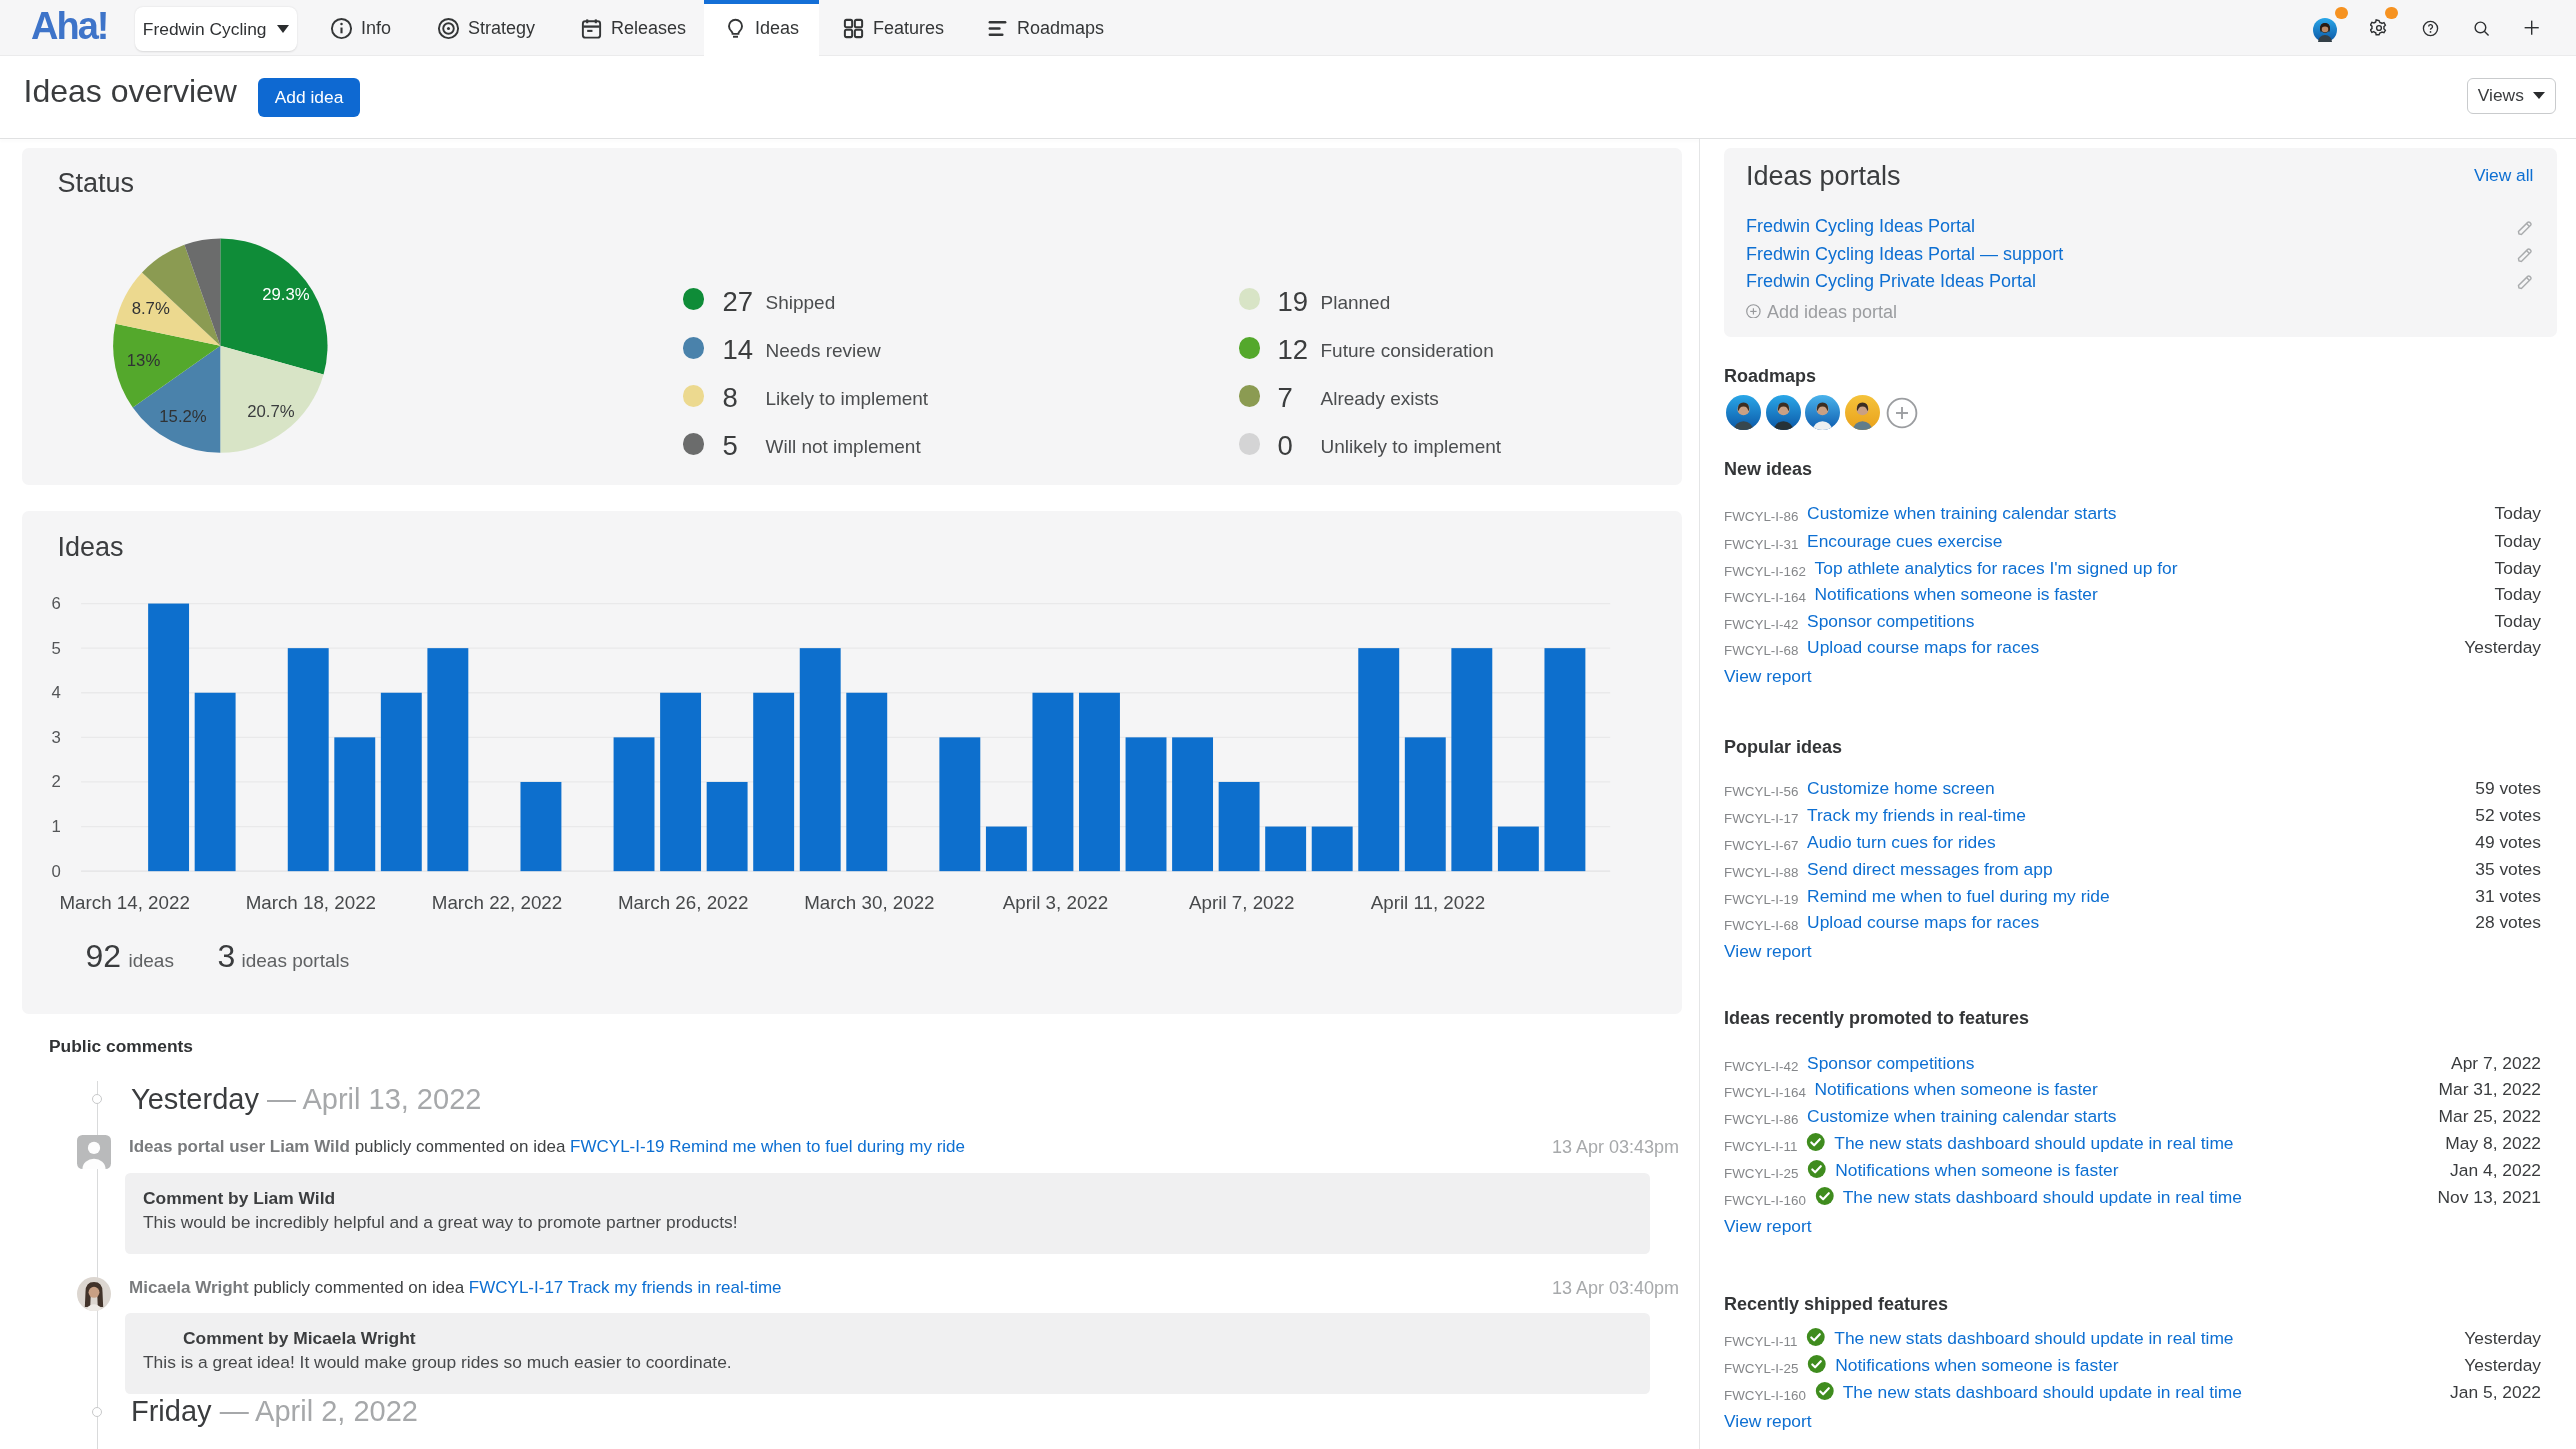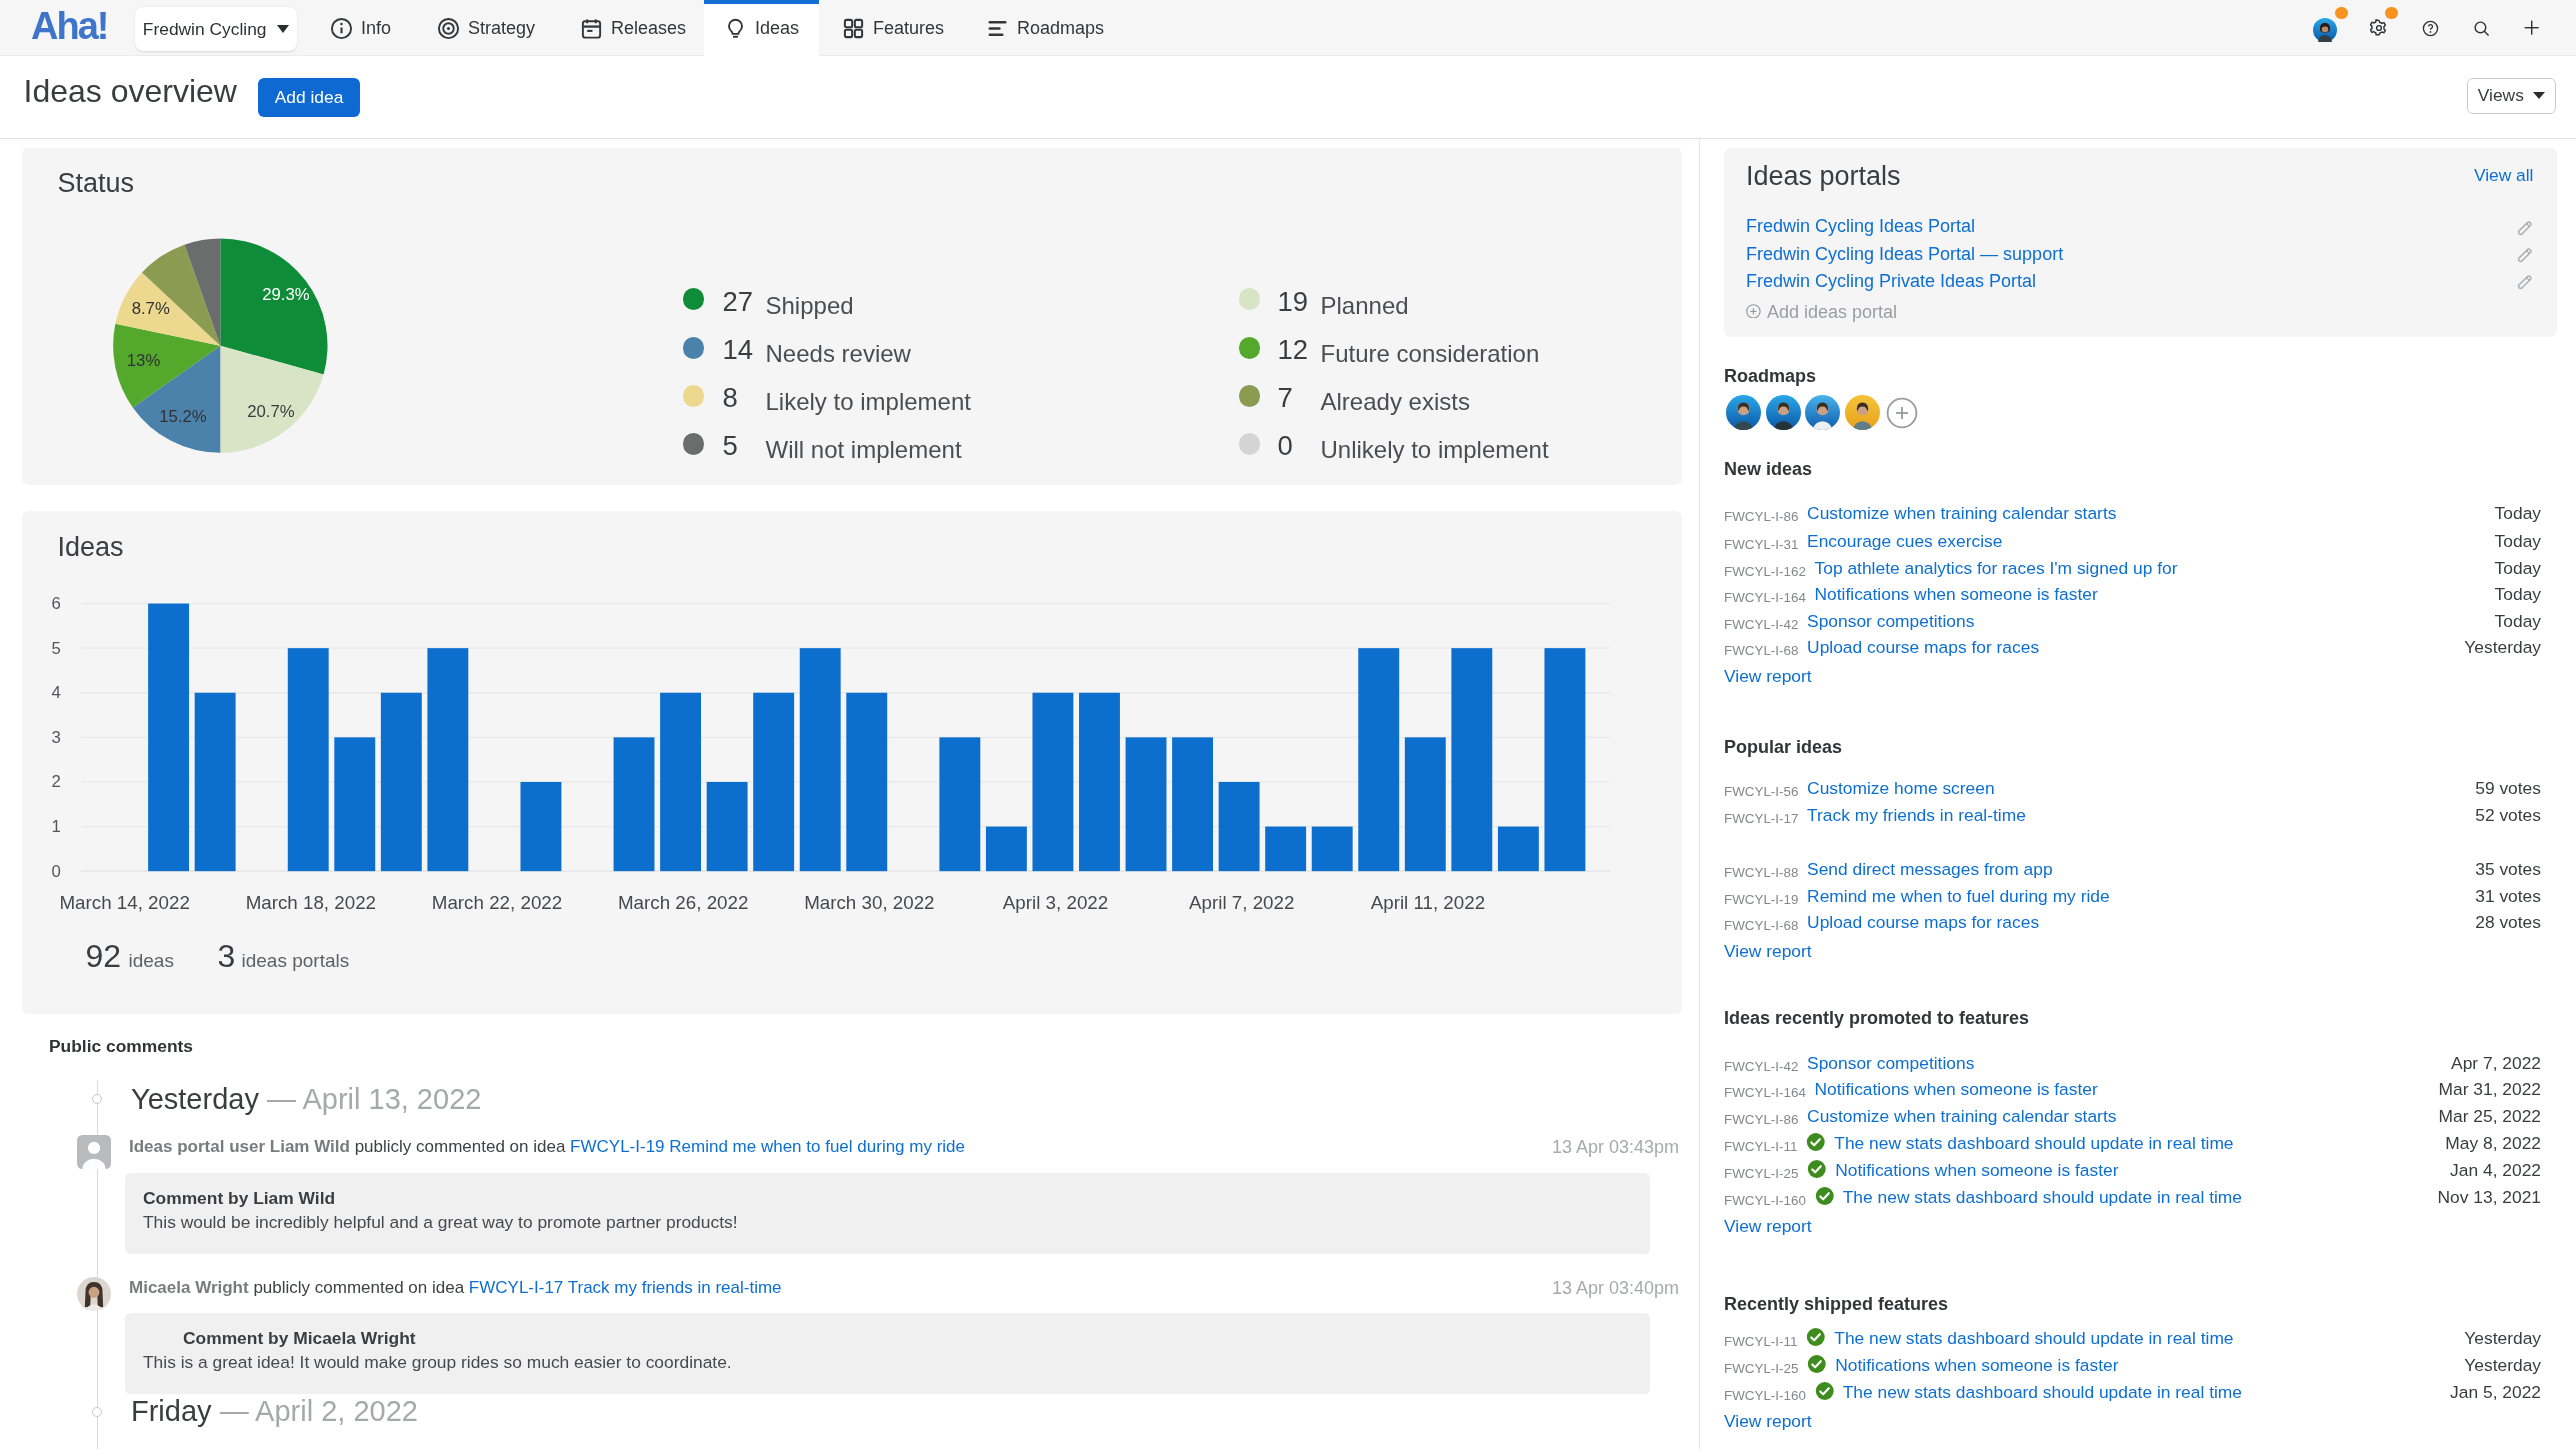--- a/index.html
+++ b/index.html
@@ -25,21 +25,21 @@
   .sidebar { position:absolute; left:1699px; top:139px; width:877px; height:1310px; border-left:0.7px solid #e4e5e6; background:#fff; font-size:17.4px; }
   .shead { position:absolute; font-weight:bold; font-size:18px; color:#333537; }
   .srow { position:absolute; left:24px; width:817px; height:27px; display:flex; align-items:flex-end; }
   .srow .id { font-size:13.4px; color:#85878a; margin-right:8.7px; white-space:pre; }
   .srow .lnk { font-size:17.4px; white-space:pre; }
   .srow .rt { margin-left:auto; font-size:17.4px; color:#3a3c3e; white-space:pre; }
   .vreport { position:absolute; left:24px; font-size:17.4px; }
   .check { width:19.5px; height:19.5px; margin-right:8.7px; flex:none; align-self:center; transform:translateY(1.3px); }
   .legend-dot { position:absolute; width:21.5px; height:21.5px; border-radius:50%; }
   .legend-num { position:absolute; font-size:27.5px; color:#3b3d3e; }
-  .legend-lab { position:absolute; font-size:24px; color:#4b4d4f; }
+  .legend-lab { position:absolute; font-size:19px; color:#4b4d4f; }
 </style>
 </head>
 <body>
 
 <div class="nav">
   <div class="tab"></div>
   <div class="logo">Aha!</div>
   <div class="pill">Fredwin Cycling <span class="caret"></span></div>
   <div class="navitem" style="left:330px;">
     <svg width="23" height="23" viewBox="0 0 24 24" fill="none" stroke="#343637" stroke-width="2">
@@ -409,20 +409,25 @@
   <div class="srow" style="top:633px;">
       <span class="id">FWCYL-I-56</span>
       <a class="lnk blue">Customize home screen</a>
       <span class="rt">59 votes</span>
     </div>
   <div class="srow" style="top:660px;">
       <span class="id">FWCYL-I-17</span>
       <a class="lnk blue">Track my friends in real-time</a>
       <span class="rt">52 votes</span>
     </div>
+  <div class="srow" style="top:687px;">
+      <span class="id">FWCYL-I-67</span>
+      <a class="lnk blue">Audio turn cues for rides</a>
+      <span class="rt">49 votes</span>
+    </div>
   <div class="srow" style="top:714px;">
       <span class="id">FWCYL-I-88</span>
       <a class="lnk blue">Send direct messages from app</a>
       <span class="rt">35 votes</span>
     </div>
   <div class="srow" style="top:741px;">
       <span class="id">FWCYL-I-19</span>
       <a class="lnk blue">Remind me when to fuel during my ride</a>
       <span class="rt">31 votes</span>
     </div>

